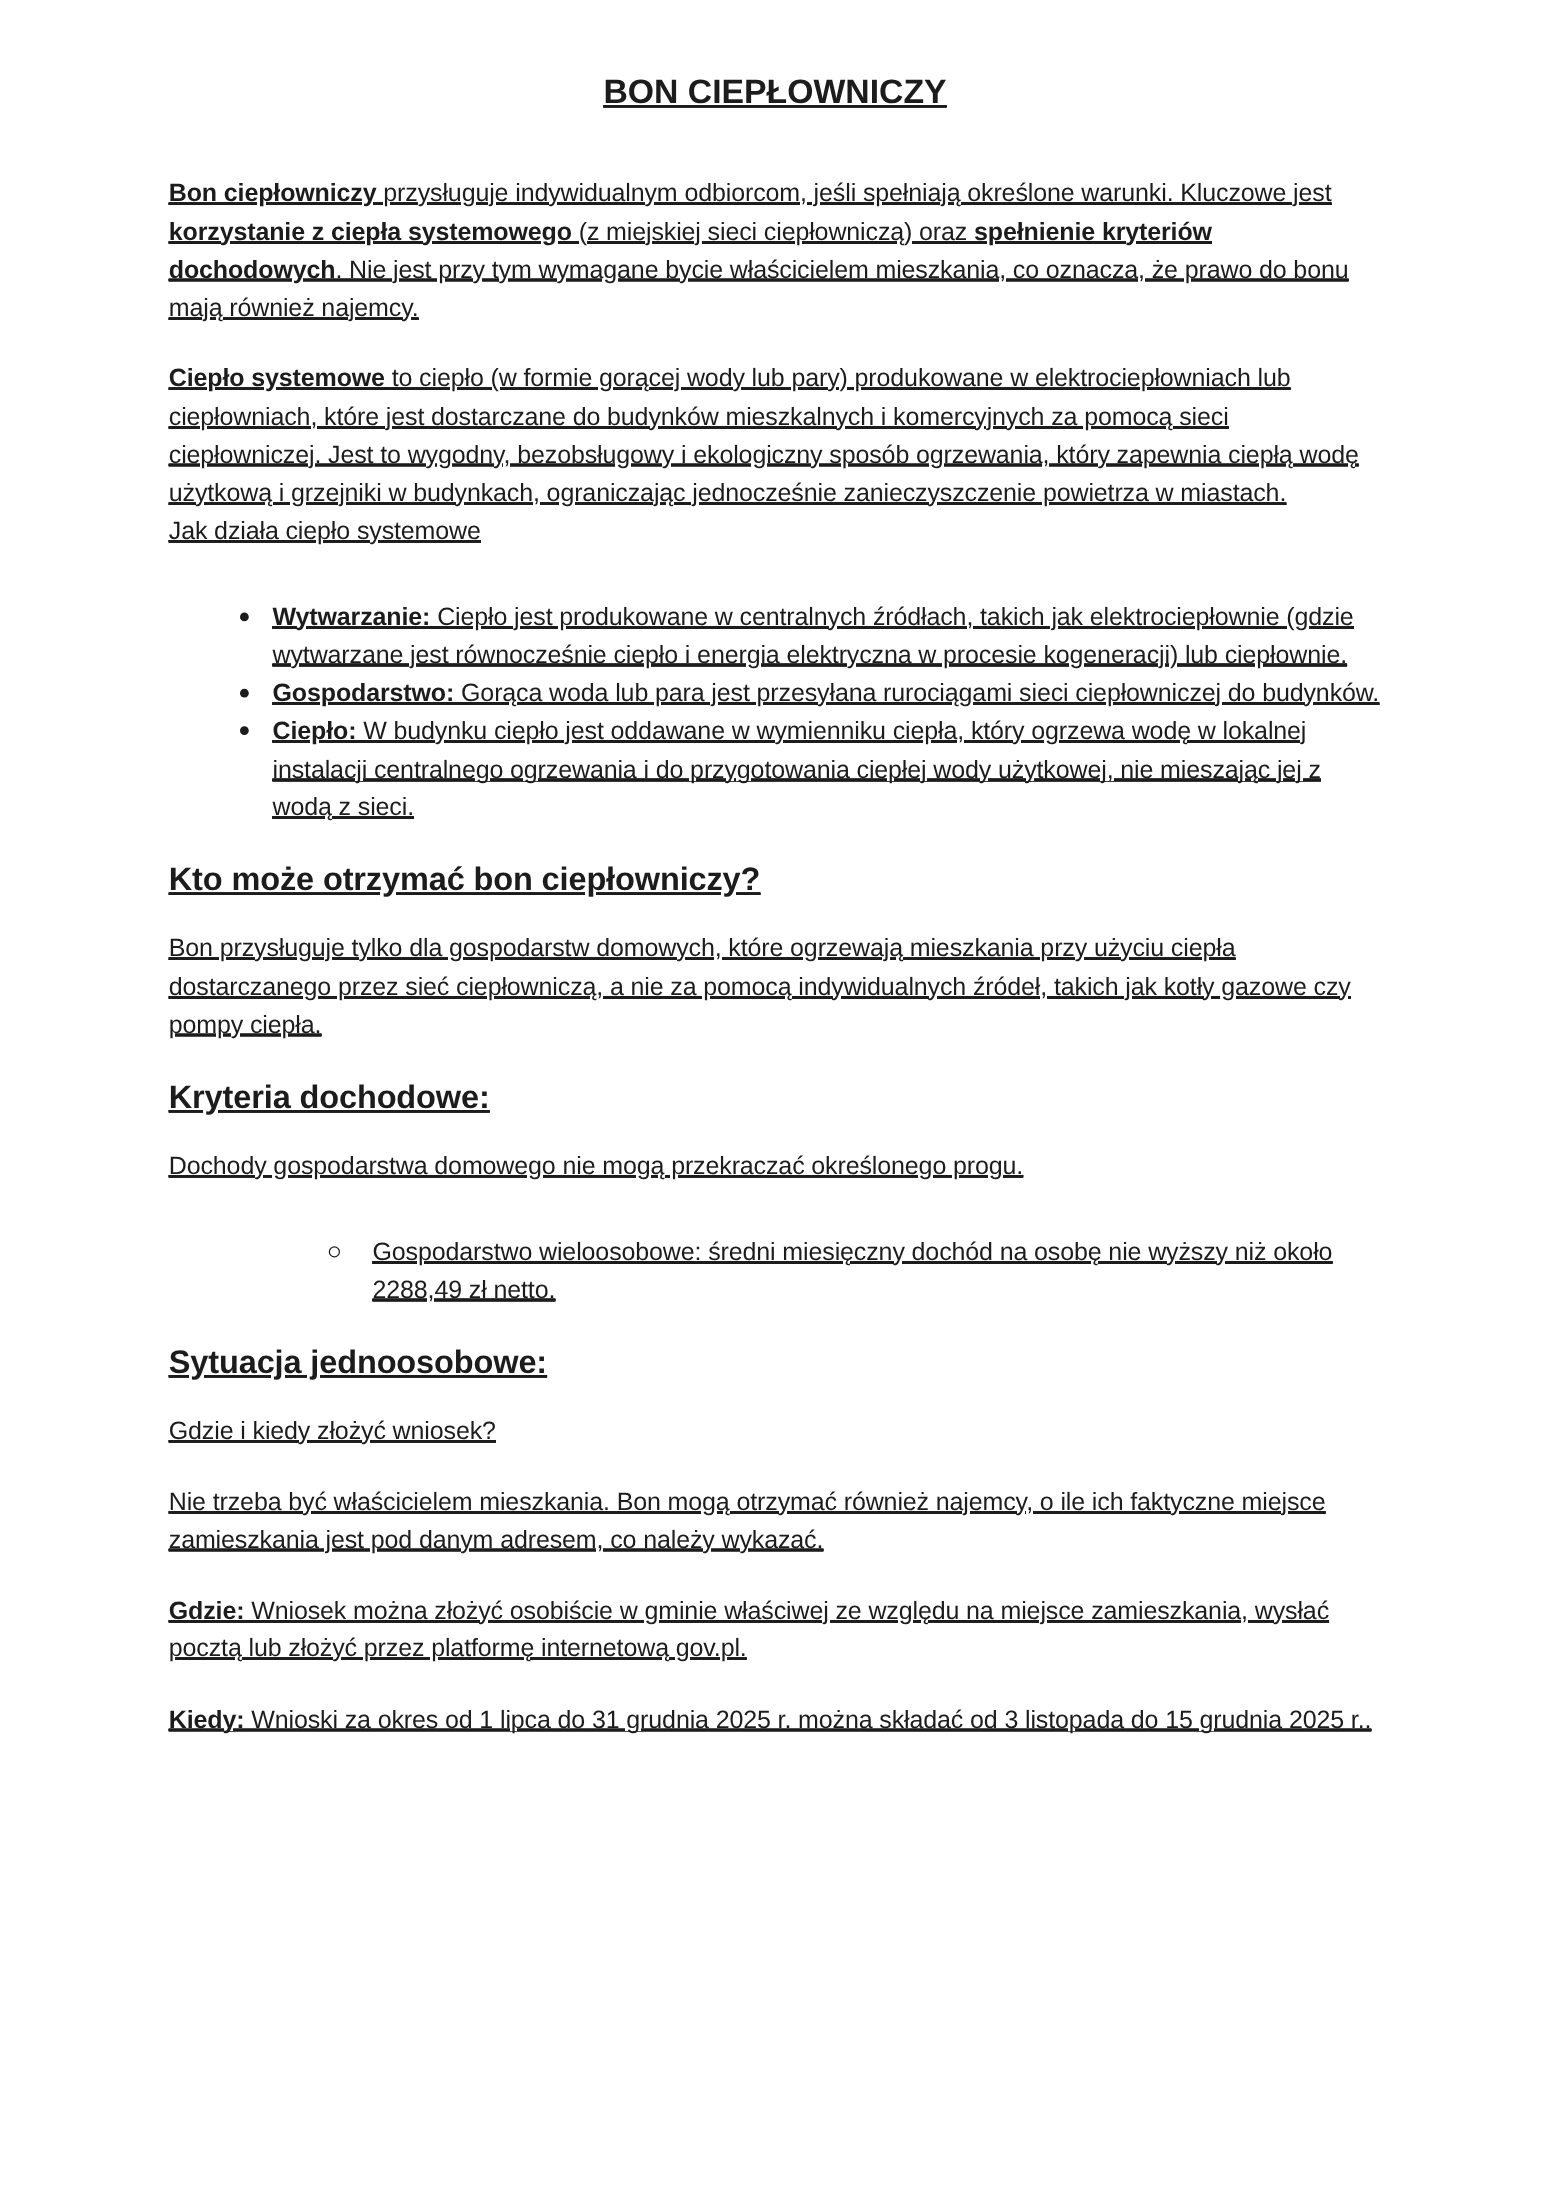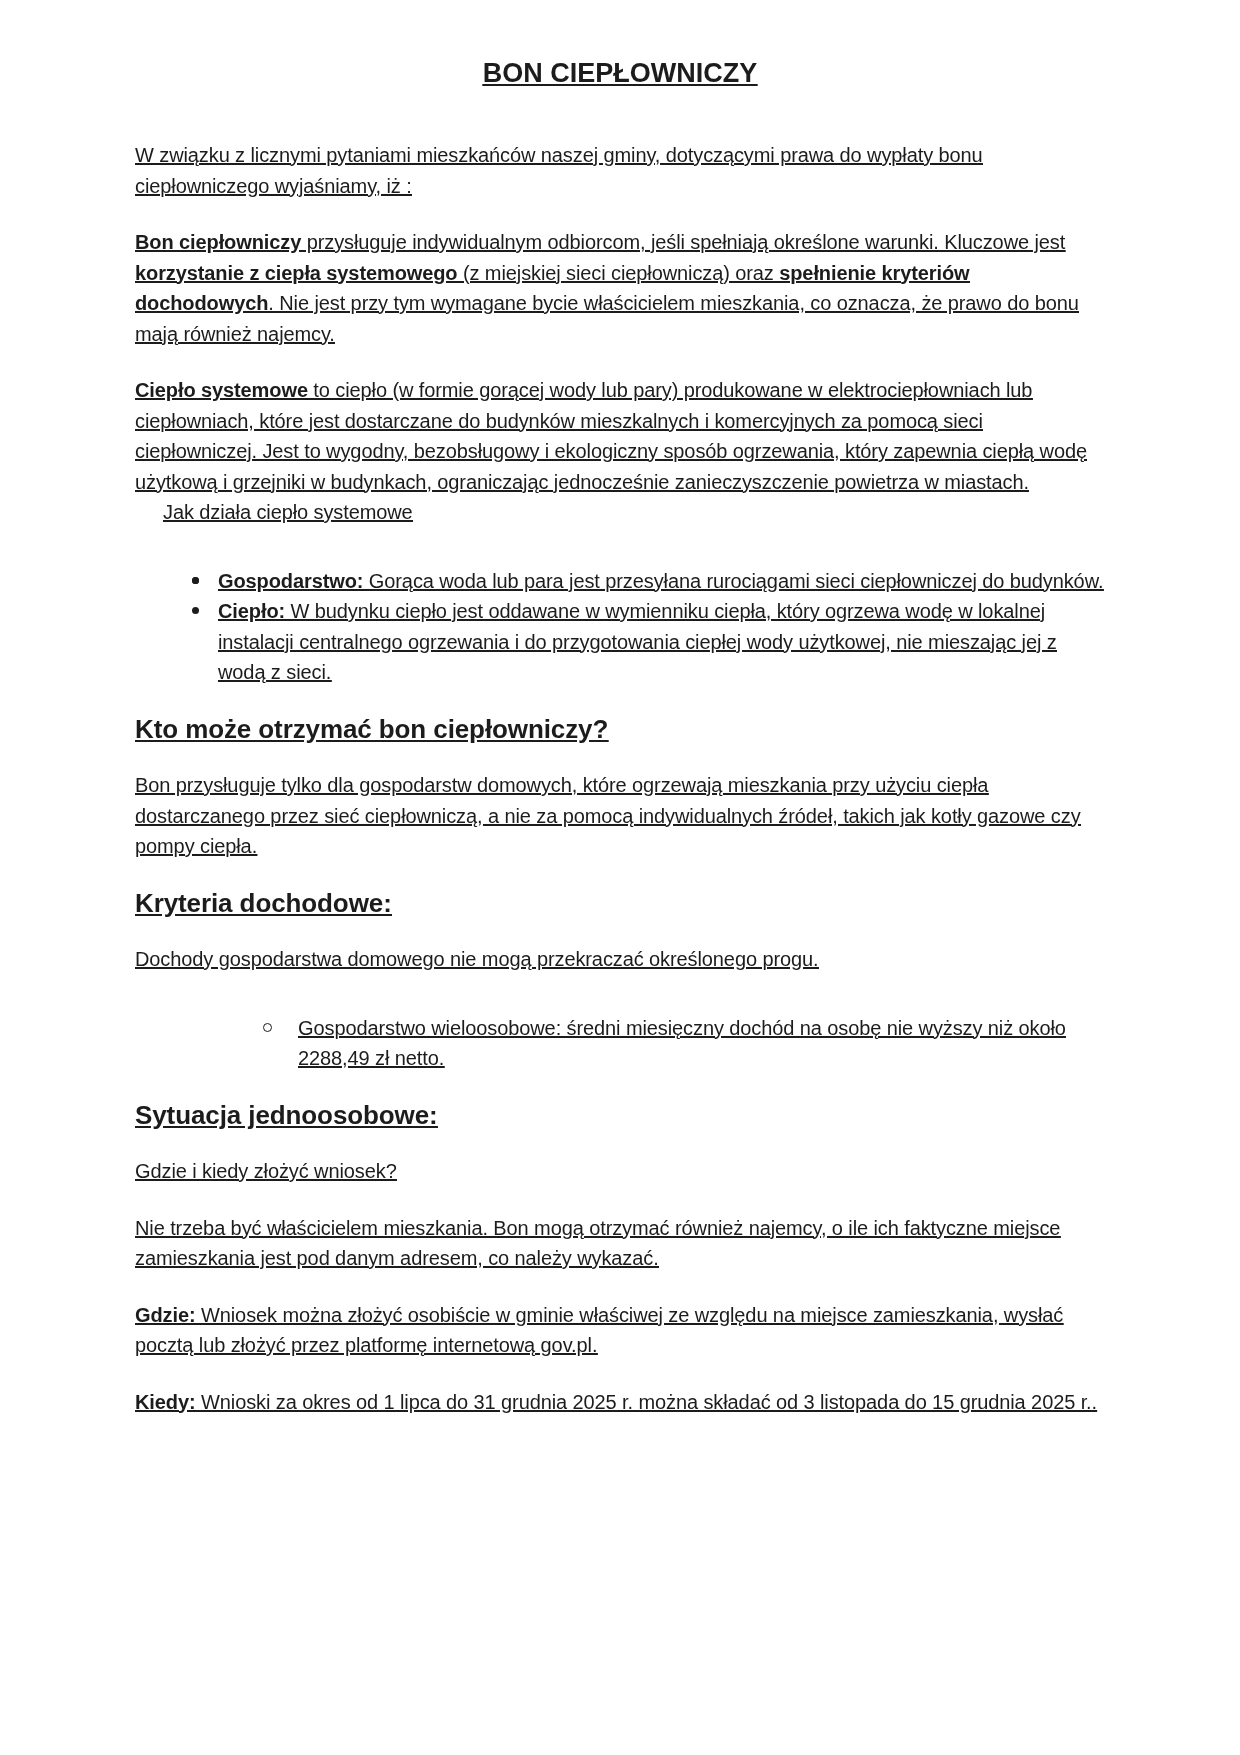--- a/index.html
+++ b/index.html
@@ -21,21 +21,21 @@
     font-size:27px;
     line-height:30px;
     font-weight:700;
     text-align:center;
     letter-spacing:0;
     margin:0 0 52px 0;
   }
   .block { margin:0 0 26px 0; }
   .heading { font-size:26px; font-weight:700; }
   b, .bold { font-weight:700; }
-  .line2 { display:block;margin-left:28px; }
+  .line2 { display:block; }
   ul.list {
     list-style:none;
     margin:0 0 26px 0;
     padding-top:12px;
   }
   ul.list li { position:relative; }
   .disc-list li { padding-left:83px; }
   .marker-disc {
     position:absolute;
     left:57px;
@@ -57,29 +57,29 @@
     background:transparent;
   }
 </style>
 </head>
 <body>
 
 <div class="page">
 
   <h1 class="doc-title">BON CIEPŁOWNICZY</h1>
 
-  <p class="block"><span>W związku z licznymi pytaniami mieszkańców naszej gminy, dotyczącymi  prawa do wypłaty bonu ciepłowniczego wyjaśniamy, iż :</span></p>
 
   <p class="block"><b>Bon ciepłowniczy</b><span> przysługuje indywidualnym odbiorcom, jeśli spełniają określone warunki. Kluczowe jest </span><b>korzystanie z ciepła systemowego</b><span> (z miejskiej sieci ciepłowniczą) oraz </span><b>spełnienie kryteriów dochodowych</b><span>. Nie jest przy tym wymagane bycie właścicielem mieszkania, co oznacza, że prawo do bonu mają również najemcy.</span></p>
 
   <p class="block"><b>Ciepło systemowe</b><span> to ciepło (w formie gorącej wody lub pary) produkowane w elektrociepłowniach lub ciepłowniach, które jest dostarczane do budynków mieszkalnych i komercyjnych za pomocą sieci ciepłowniczej. Jest to wygodny, bezobsługowy i ekologiczny sposób ogrzewania, który zapewnia ciepłą wodę użytkową i grzejniki w budynkach, ograniczając jednocześnie zanieczyszczenie powietrza w miastach.</span><span class="line2">Jak działa ciepło systemowe</span></p>
 
   <ul class="list disc-list">
     <li>
       <span class="marker-disc"></span>
+      <span class="li-body"><b>Wytwarzanie:</b><span> Ciepło jest produkowane w centralnych źródłach, takich jak elektrociepłownie (gdzie wytwarzane jest równocześnie ciepło i energia elektryczna w procesie kogeneracji) lub ciepłownie.</span></span>
     </li>
     <li>
       <span class="marker-disc"></span>
       <span class="li-body"><b>Gospodarstwo:</b><span> Gorąca woda lub para jest przesyłana rurociągami sieci ciepłowniczej do budynków.</span></span>
     </li>
     <li>
       <span class="marker-disc"></span>
       <span class="li-body"><b>Ciepło:</b><span> W budynku ciepło jest oddawane w wymienniku ciepła, który ogrzewa wodę w lokalnej instalacji centralnego ogrzewania i do przygotowania ciepłej wody użytkowej, nie mieszając jej z wodą z sieci.</span></span>
     </li>
   </ul>

